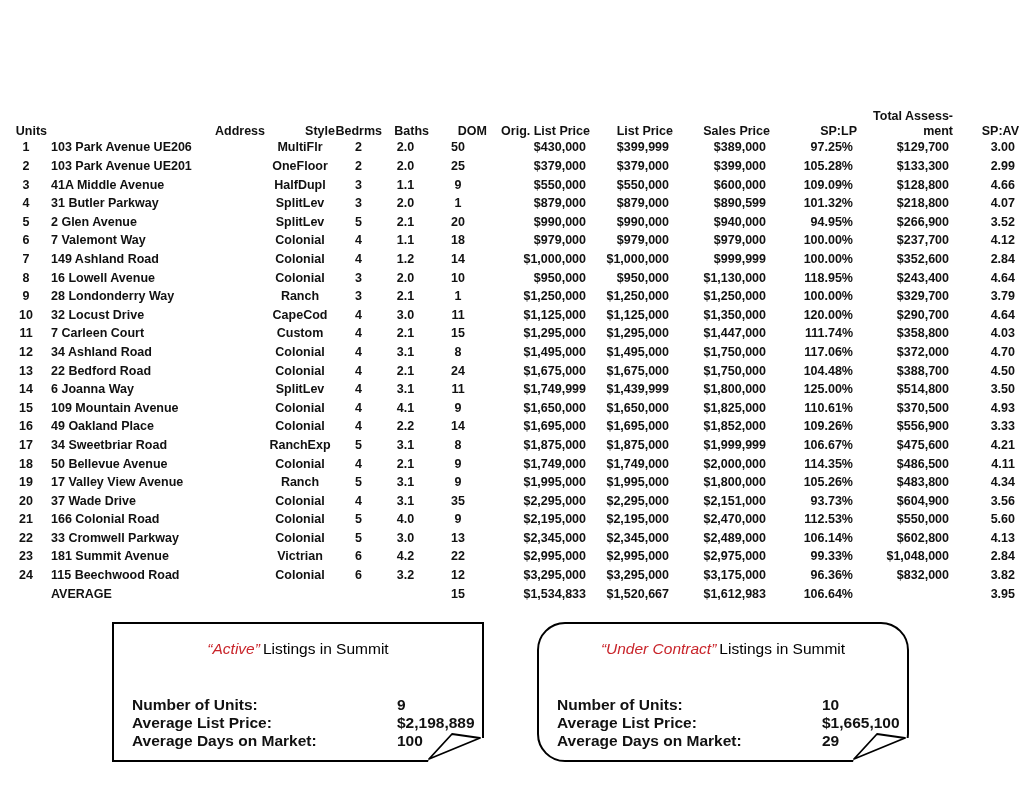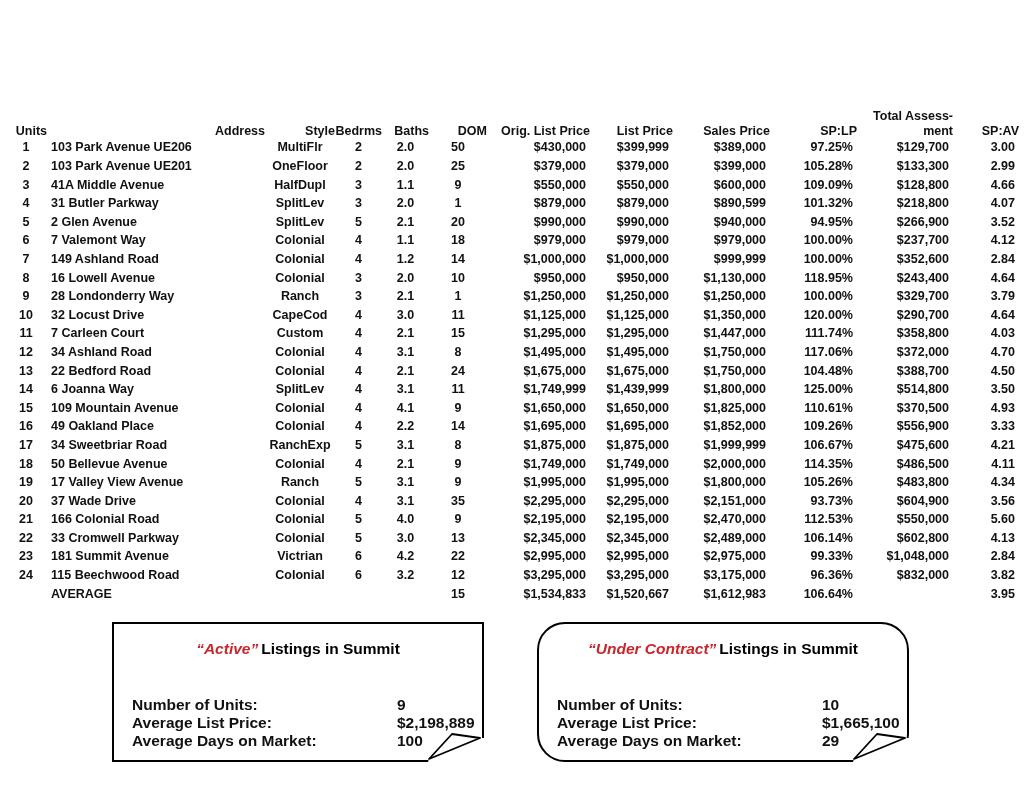--- a/index.html
+++ b/index.html
@@ -26,21 +26,21 @@
   .cell{white-space:nowrap;overflow:visible;}
   .hcell{text-align:right;white-space:pre-line;line-height:1.15;}
   .cell.left{text-align:left;padding-left:4px;}
   .cell.center{text-align:center;}
   .cell.right{text-align:right;padding-right:4px;}
 
   
   .sbox{position:absolute;top:622px;width:372px;height:140px;border:2px solid #000;background:#fff;box-sizing:border-box;}
   .sbox.b1{left:112px;}
   .sbox.b2{left:537px;border-radius:28px;}
-  .sbox-title{margin-top:16px;text-align:center;font-size:15.5px;font-weight:700;color:#000;}
+  .sbox-title{margin-top:16px;text-align:center;font-size:15.5px;font-weight:400;color:#000;}
   .sbox-title .red{color:#c9252b;font-style:italic;margin-right:3px;}
   .sbox-rows{position:absolute;left:0;top:72px;right:0;font-size:15.5px;font-weight:700;}
   .srow{position:relative;height:18px;padding-left:18px;}
   .sval{position:absolute;left:283px;top:0;}
 
   .curl{position:absolute;right:-2px;bottom:-2px;width:56px;height:36px;}
 </style>
 </head>
 <body>
 

